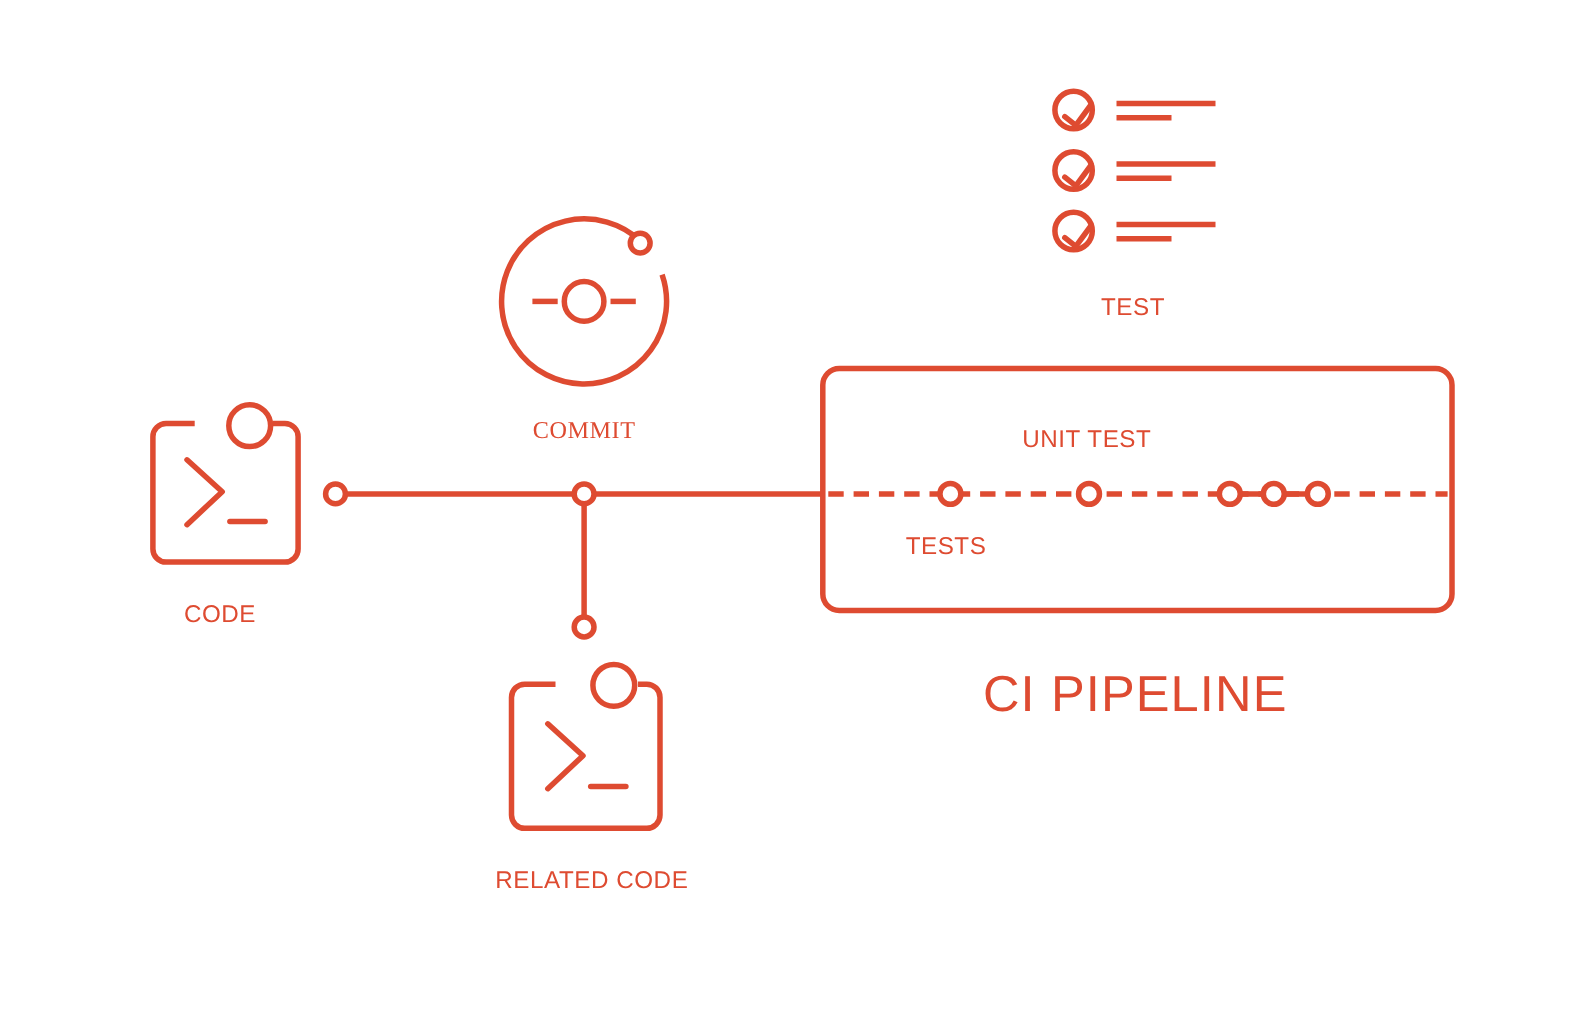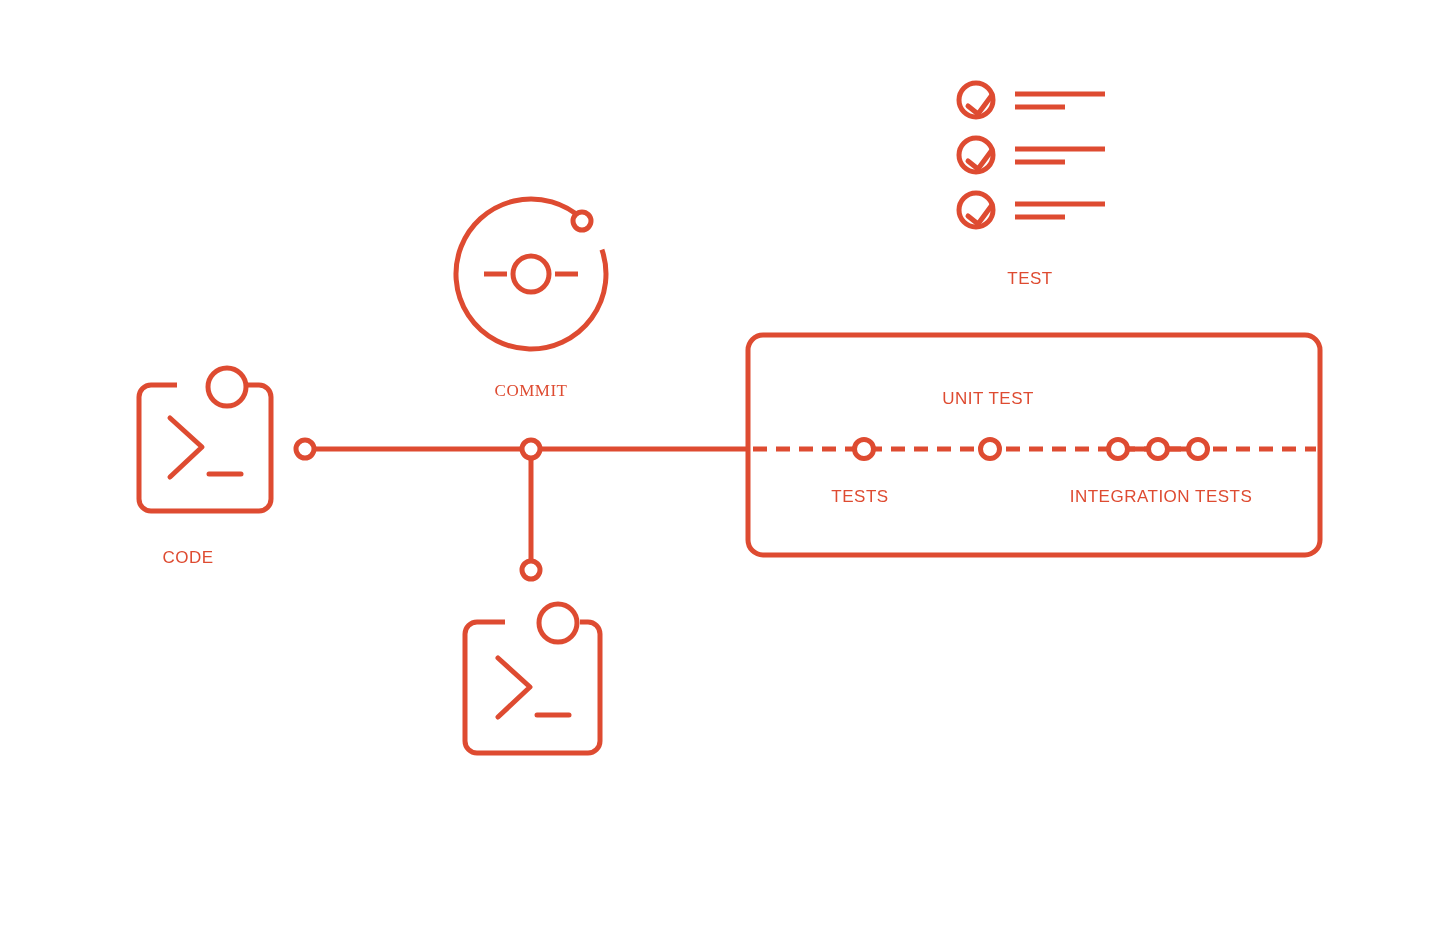--- a/index.html
+++ b/index.html
@@ -12,21 +12,21 @@
     background: #ffffff;
     color: var(--accent);
     font-family: "Liberation Sans", "DejaVu Sans", sans-serif;
     overflow: hidden;
   }
   .stage svg { position: absolute; left: 0; top: 0; display: block; }
   .label {
     position: absolute;
     transform: translate(-50%, -50%);
     color: var(--accent);
-    font-size: 17px;
+    font-size: 22px;
     letter-spacing: 0.5px;
     white-space: nowrap;
     font-weight: 400;
   }
   .label.title {
     font-size: 46px;
     letter-spacing: 1px;
   }
 </style>
 </head>
@@ -95,26 +95,27 @@
       <circle cx="1198" cy="449" r="9.5" fill="#ffffff"></circle>
     </g>
 
     <g>
       <circle cx="305" cy="449" r="9" fill="#ffffff"></circle>
       <circle cx="531" cy="449" r="9" fill="#ffffff"></circle>
       <circle cx="531" cy="570" r="9" fill="#ffffff"></circle>
     </g>
   </svg>
 
-  <div class="label" style="left:188px; top:558px;">CODE</div>
+  <div class="label" style="left:200px; top:558px;">CODE</div>
 
   <div class="label" style="left:531px; top:391px;font-family:Liberation Serif, serif;">COMMIT</div>
 
+  <div class="label" style="left:538px; top:800px;">RELATED CODE</div>
 
   <div class="label" style="left:1030px; top:279px;">TEST</div>
 
   <div class="label" style="left:988px; top:399px;">UNIT TEST</div>
 
   <div class="label" style="left:860px; top:497px;">TESTS</div>
 
-  <div class="label" style="left:1161px; top:497px;">INTEGRATION TESTS</div>
 
+  <div class="label title" style="left:1032px; top:630px;">CI PIPELINE</div>
 </div>
 
 </body></html>

